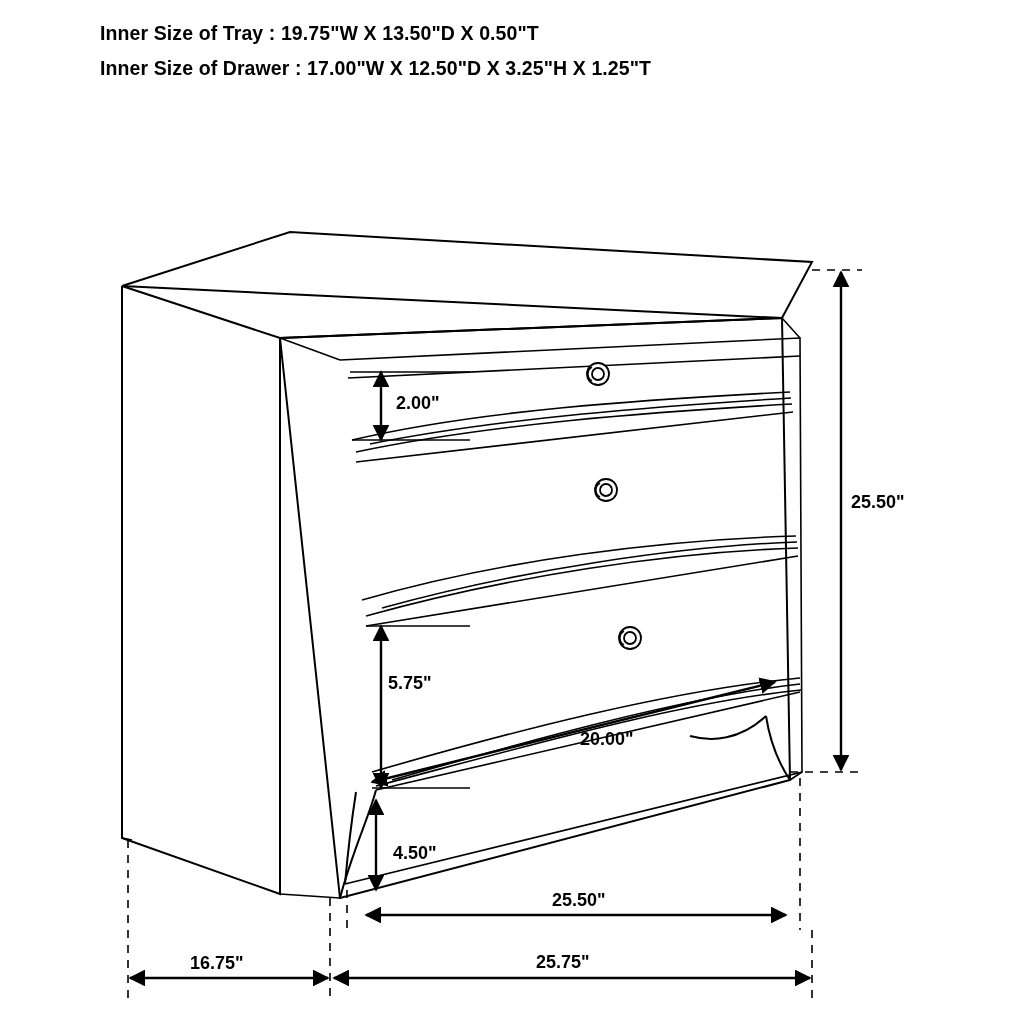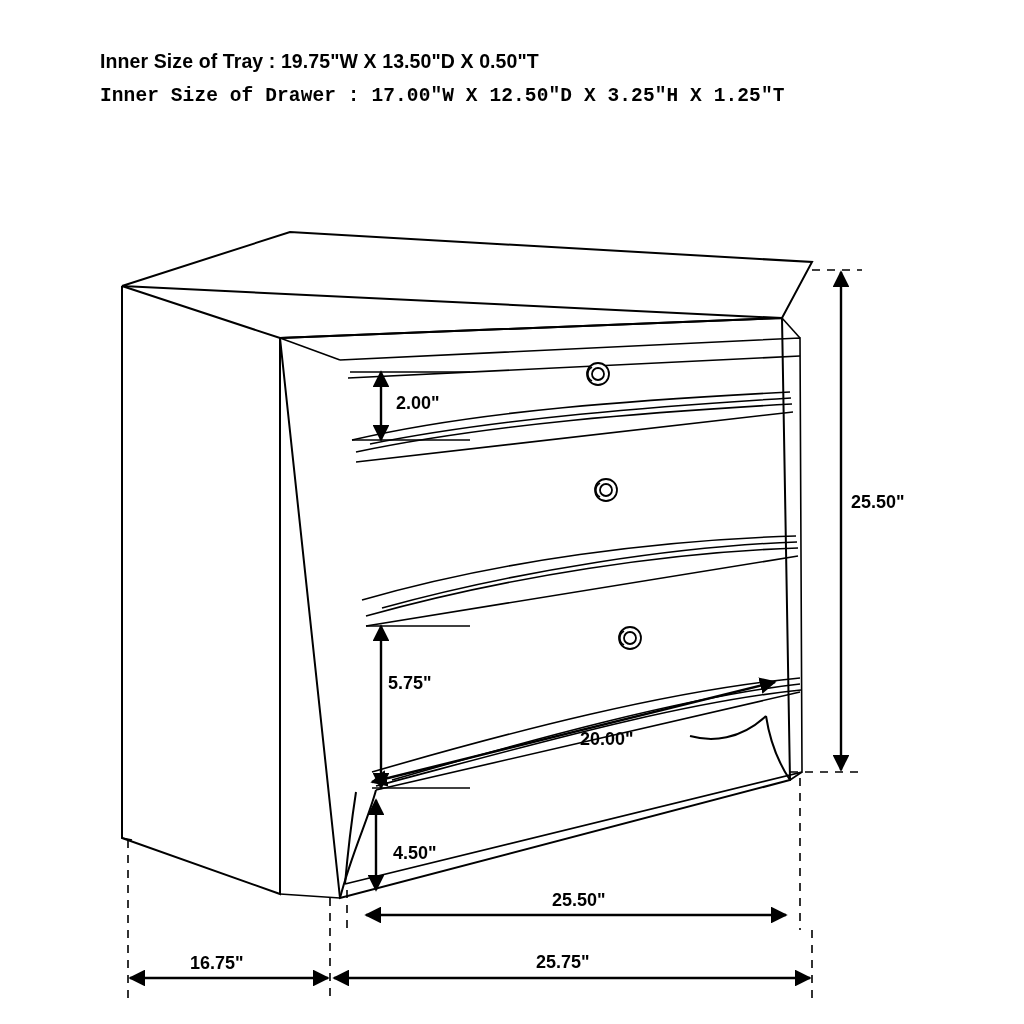--- a/index.html
+++ b/index.html
@@ -21,24 +21,23 @@
     width: 1024px;
     height: 1024px;
   }
   .spec-line {
     position: absolute;
     font-weight: bold;
     font-size: 19.5px;
     letter-spacing: 0.1px;
     white-space: nowrap;
     color: #000;
-    margin-top: 28px;
   }
   #spec-tray { left: 100px; top: 22px; }
-  #spec-drawer { left: 100px; top: 57px; font-family: Liberation Mono, monospace; }
+  #spec-drawer { left: 100px; top: 57px; }
 
   .dim-label {
     position: absolute;
     font-weight: bold;
     font-size: 18px;
     white-space: nowrap;
     color: #000;
   }
   #lbl-2    { left: 396px; top: 393px; }
   #lbl-575  { left: 388px; top: 673px; }

